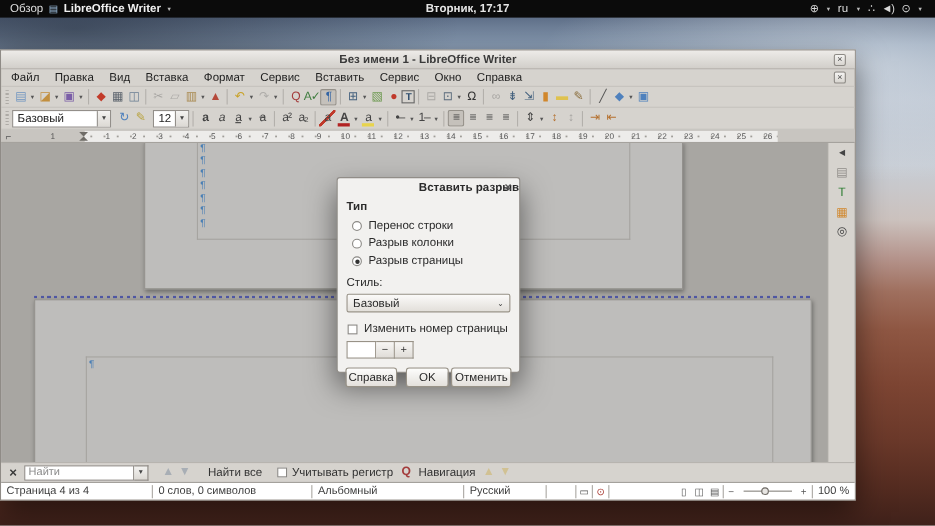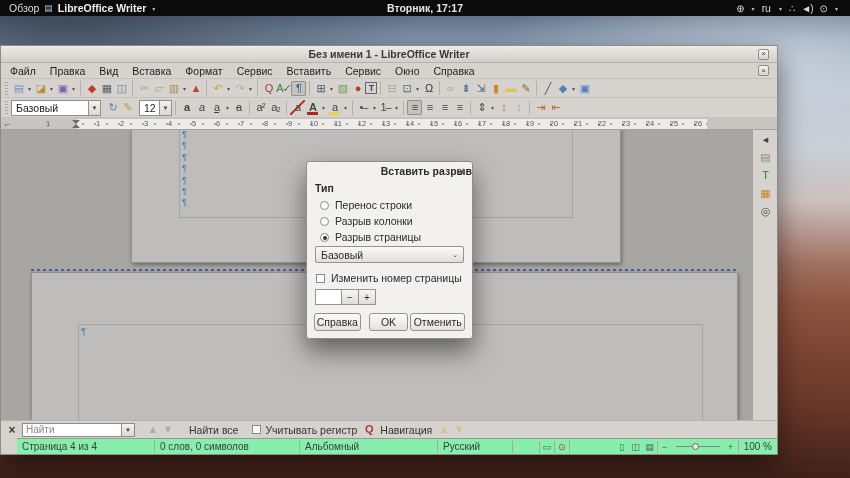--- a/index.html
+++ b/index.html
@@ -64,21 +64,21 @@
   .findbar{position:absolute;left:0;right:0;bottom:16px;height:18px;background:#d6d3ce;border-top:1px solid #b7b4af;display:flex;align-items:center;font-size:10.5px;color:#333;}
   .fclose{width:14px;text-align:center;font-size:12px;font-weight:bold;color:#3a3a3a;margin-left:4px;}
   .finputwrap{display:flex;margin-left:3px;height:14px;}
   .finput{width:100px;height:14px;border:1px solid #8f8b86;background:#fff;font-size:10px;padding:0 3px;font-family:inherit;color:#333;}
   .finput::placeholder{color:#8a8a8a;}
   .fidd{width:13px;height:14px;border:1px solid #8f8b86;border-left:none;background:linear-gradient(#f3f2f0,#dcd9d4);display:flex;align-items:center;justify-content:center;font-size:6px;color:#444;}
   .fgap{width:10px;flex:none;}
   .flabel{padding:0 4px;}
   .cbox{width:9px;height:9px;border:1px solid #8a8884;background:#fff;flex:none;}
   
-  .statusbar{position:absolute;left:16px;right:0;bottom:0;height:16px;background:#86efac;border-top:1px solid #9b9792;display:flex;align-items:center;font-size:10px;color:#3d3d3d;}
+  .statusbar{position:absolute;left:0;right:0;bottom:0;height:16px;background:#ffffff;border-top:1px solid #9b9792;display:flex;align-items:center;font-size:10px;color:#3d3d3d;}
   .scell{padding:0 5px;white-space:nowrap;overflow:hidden;flex:none;}
   .ssep{width:1px;height:12px;background:#aaa7a2;flex:none;}
   .sic{width:14px;text-align:center;font-size:9px;color:#555;flex:none;}
   .sflex{flex:1;}
   .szoomtrack{width:44px;height:1px;background:#87837e;position:relative;margin:0 4px;flex:none;}
   .sknob{position:absolute;left:16px;top:-3px;width:7px;height:7px;border:1px solid #6f6b66;border-radius:50%;background:#e8e6e3;}
   
   .dialog{position:absolute;left:306px;top:161px;width:167px;height:178px;background:#f2f1ef;border:1px solid #918d88;border-radius:3px;box-shadow:0 12px 26px rgba(0,0,0,.5);z-index:20;font-size:10.5px;color:#2b2b2b;}
   .dtitle{height:18px;display:flex;align-items:center;justify-content:flex-end;font-weight:bold;position:relative;}
   .dclose{position:absolute;right:7px;top:2px;font-size:11px;color:#555;line-height:14px;}
@@ -376,20 +376,21 @@
         <span>Перенос строки</span>
       </div>
       <div class="drow">
         <span class="radio"></span>
         <span>Разрыв колонки</span>
       </div>
       <div class="drow">
         <span class="radio on"></span>
         <span>Разрыв страницы</span>
       </div>
+      <div class="dstylelabel">Стиль:</div>
       <div class="dselect">
         <span>Базовый</span>
         <span class="chev">⌄</span>
       </div>
       <div class="dcheckrow">
         <span class="cbox"></span>
         <span>Изменить номер страницы</span>
       </div>
       <div class="spin">
         <input class="spininput" value="" style="">

